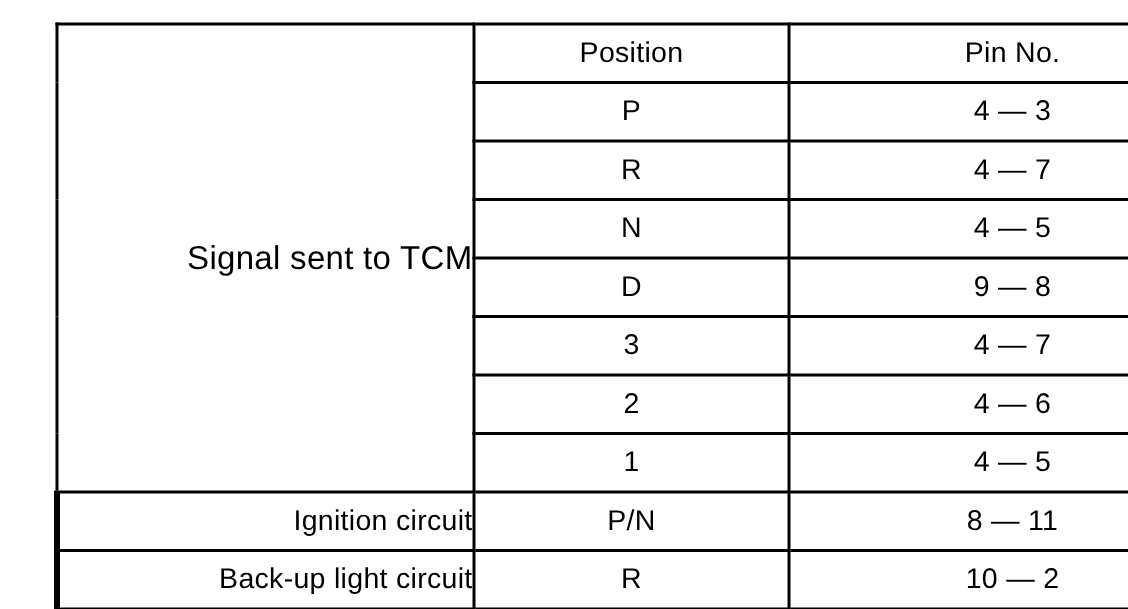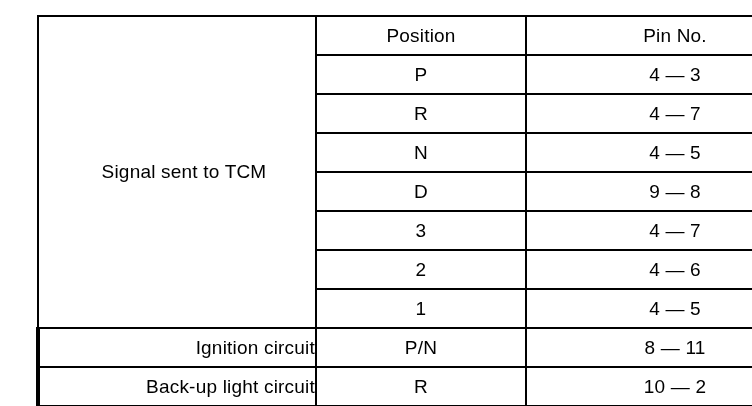--- a/index.html
+++ b/index.html
@@ -56,24 +56,24 @@
     vertical-align: middle;
   }
 
   .cell-left {
     text-align: right;
     vertical-align: middle;
     padding-left: 9px;
   }
 
   .rowspan-label {
-    text-align: center;
+    text-align: right;
     vertical-align: middle;
     padding-left: 14px;
-    font-size: 19px;
+    font-size: 22px;
   }
 
   .head-cell {
     text-align: center;
     vertical-align: middle;
     font-size: 19px;
   }
 
   .top-edge { border-top-width: 4px; }
   .bottom-edge { border-bottom-width: 4px; }

